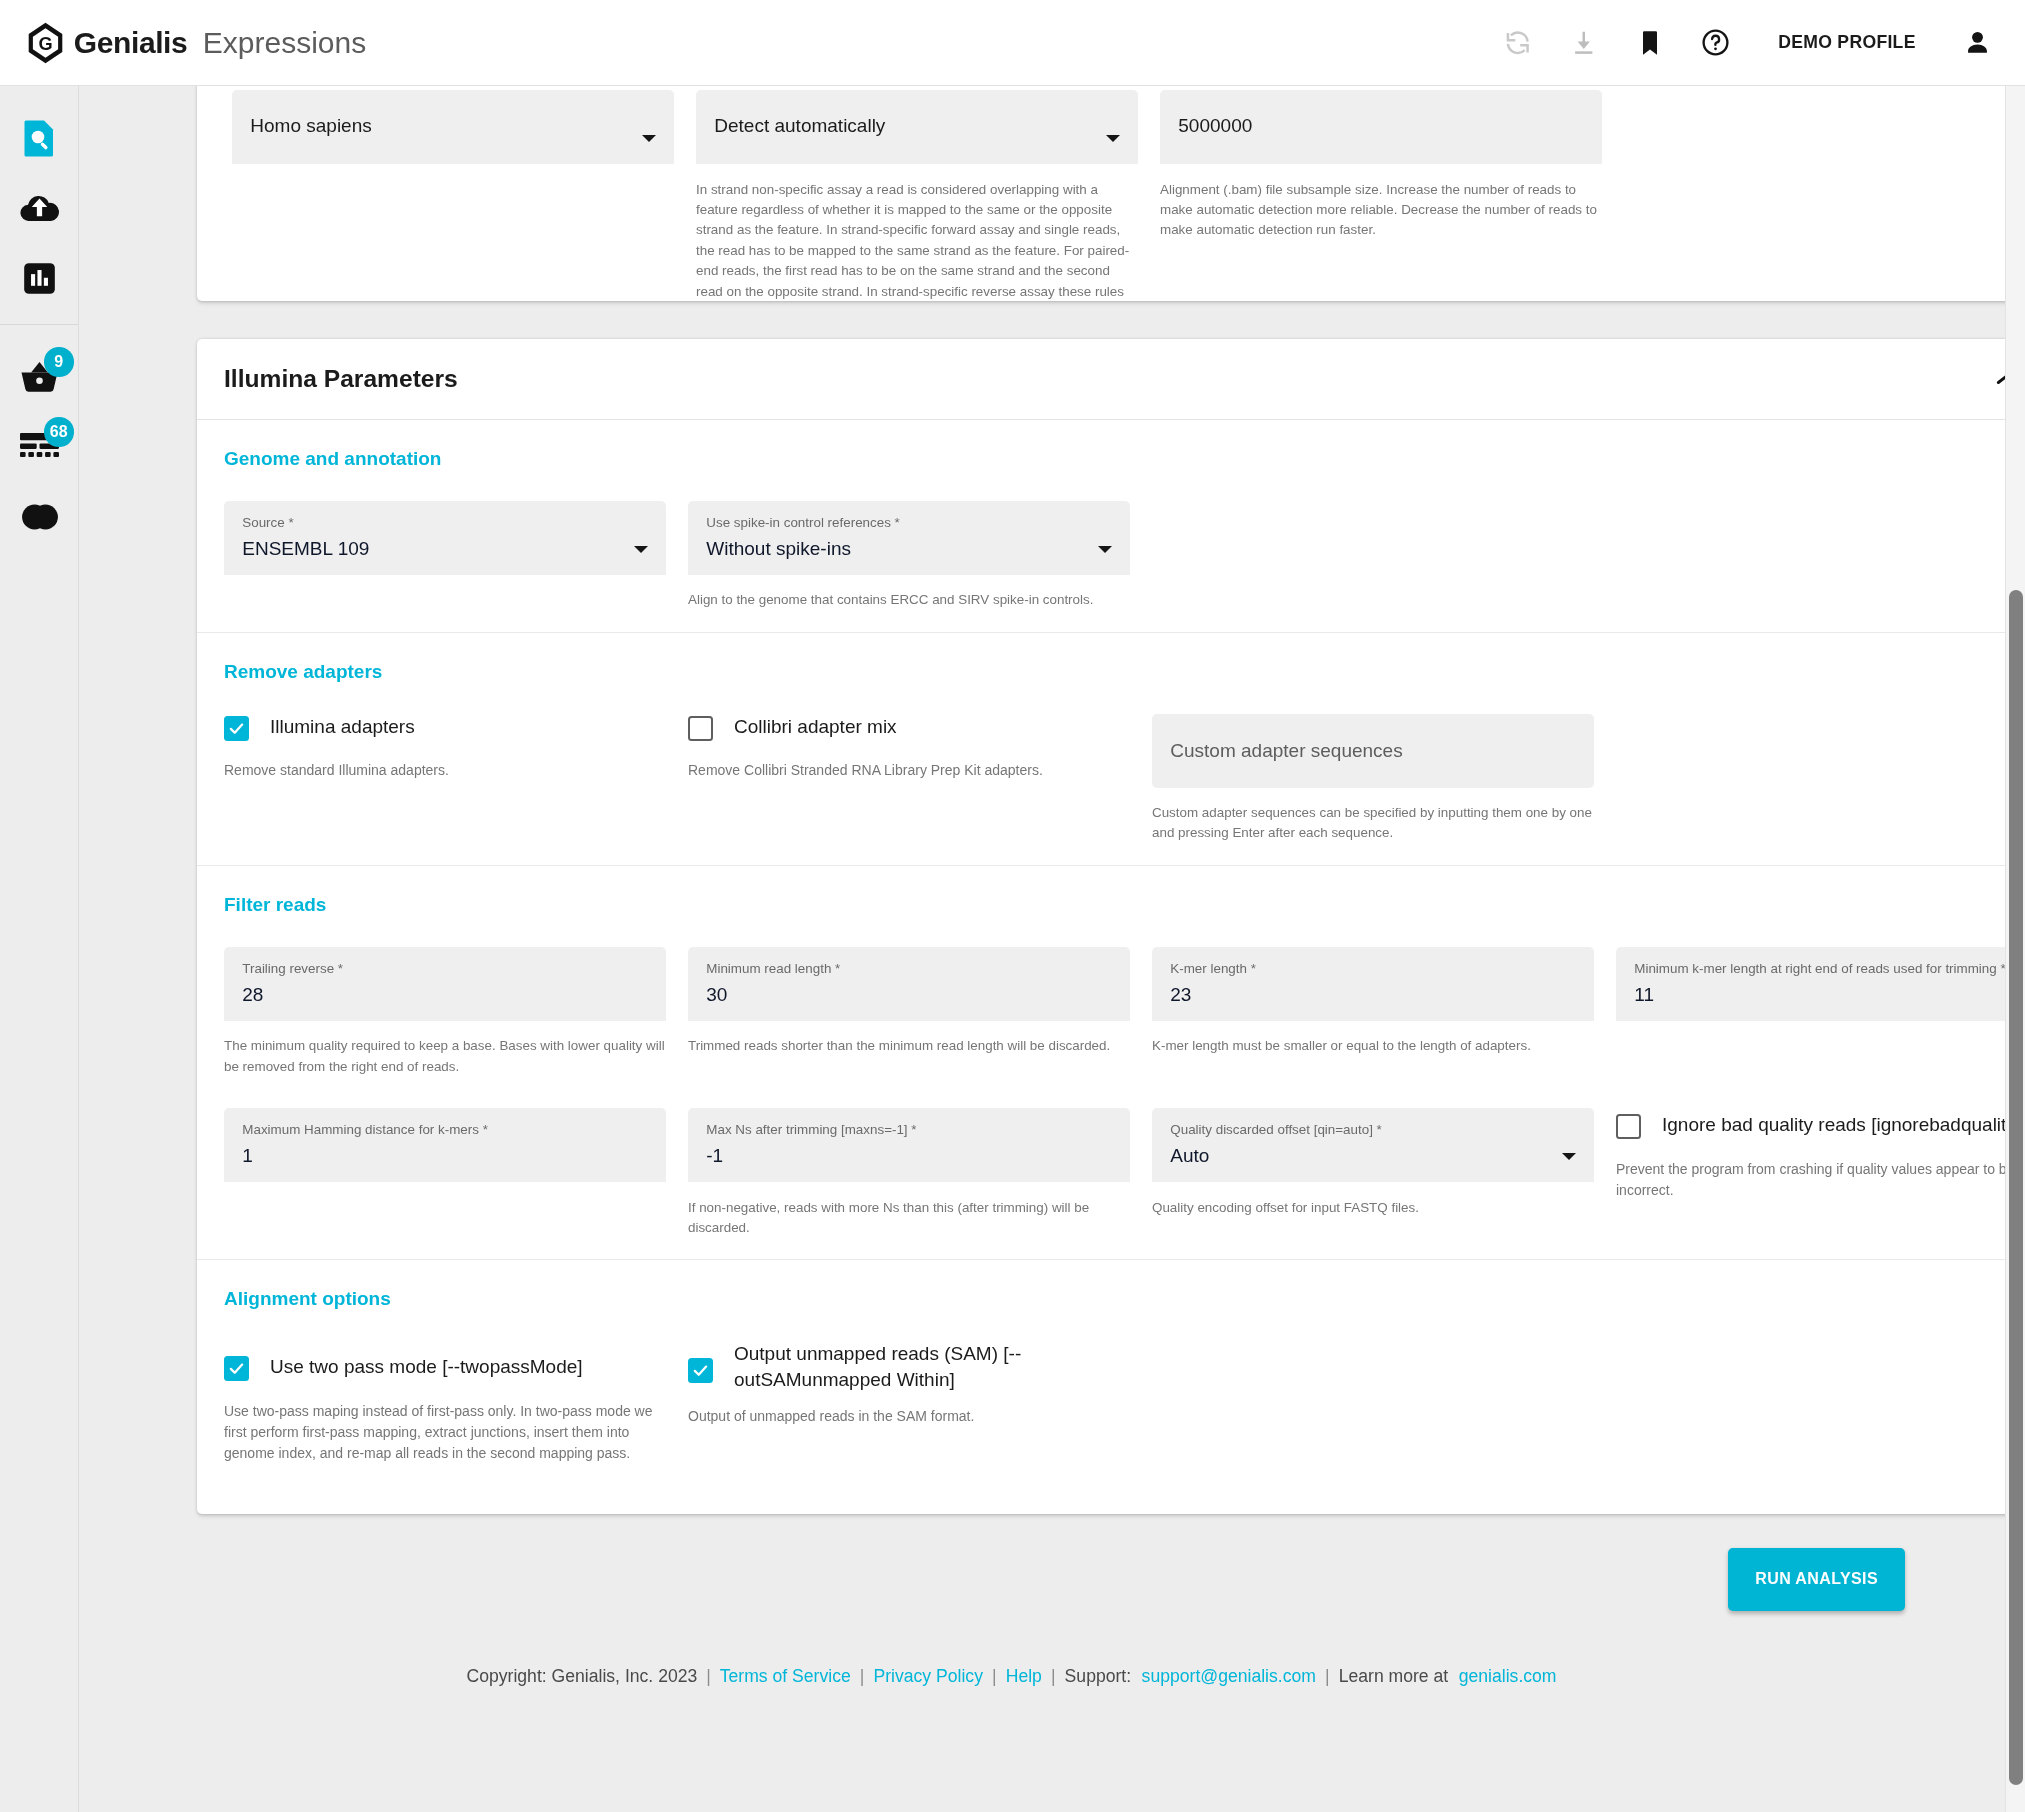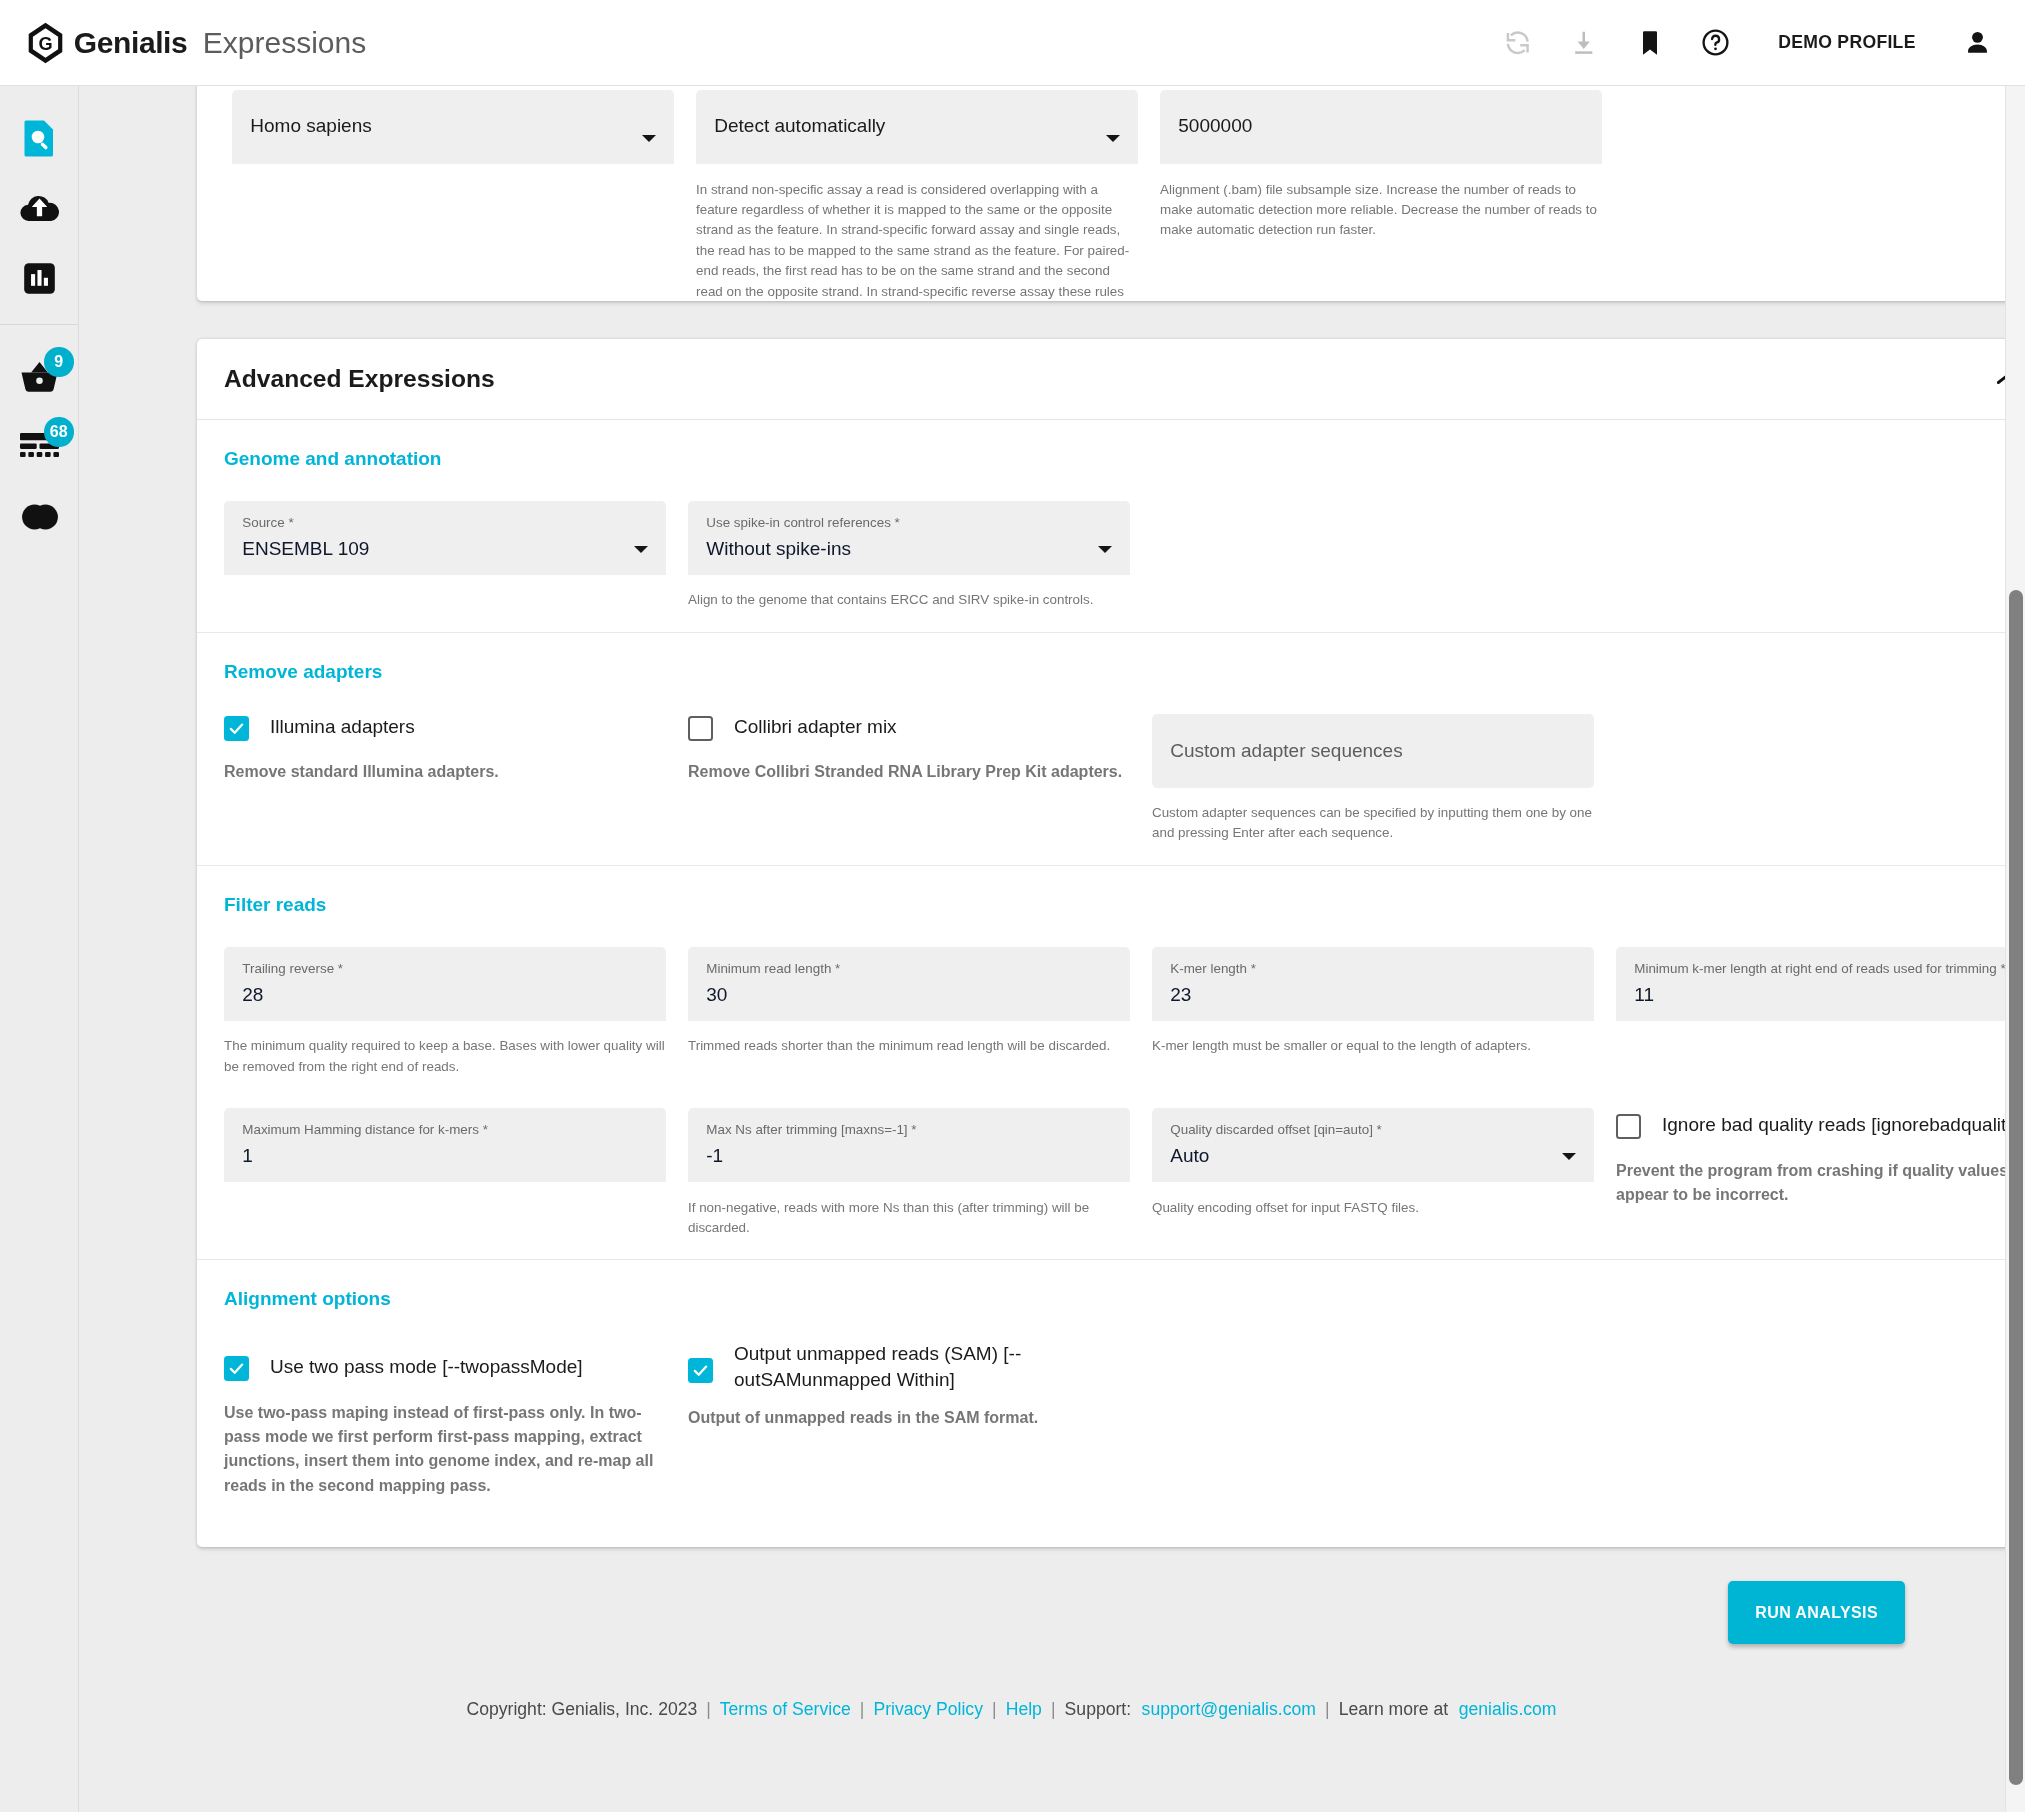--- a/index.html
+++ b/index.html
@@ -128,21 +128,21 @@
   .cbox {
     width: 25px; height: 25px; border-radius: 3.5px; flex: 0 0 25px;
     margin-top: 2.1px;
     display: flex; align-items: center; justify-content: center;
   }
   .cbox.on { background: #00b6d8; }
   .cbox.off { border: 2.1px solid #5f5f5f; background: transparent; }
   .cb-label {
     font-size: 19px; color: #1b1b1b; margin-left: 21px; line-height: 1.34;
   }
-  .cb-hint { font-size: 16px; color: #767676; line-height: 1.52; margin-top: 19.7px; font-weight: bold; }
+  .cb-hint { font-size: 14px; color: #767676; line-height: 1.52; margin-top: 19.7px; }
 
   
   .run-wrap { display: flex; justify-content: flex-end; margin: 34px 79px 0 0; }
   .run-btn {
     background: #00b4d4; color: #fff; border: none; border-radius: 4.9px;
     height: 63px; padding: 0 27px; font-size: 16px; font-weight: bold;
     letter-spacing: 0.4px; font-family: inherit; cursor: pointer;
     box-shadow: 0 2.1px 4.2px rgba(0,0,0,0.25);
   }
 
@@ -311,21 +311,21 @@
             <div class="field-hint">Alignment (.bam) file subsample size. Increase the number of reads to make automatic detection more reliable. Decrease the number of reads to make automatic detection run faster.</div>
           </div>
           <div class="col"></div>
         </div>
       </div>
     </div>
 
     <div class="card card-main">
 
       <div class="section-head">
-        <span class="section-title">Advanced Expressions</span>
+        <span class="section-title">Illumina Parameters</span>
         <span class="chevron-btn">
           <svg width="27" height="18.3" viewBox="0 0 24 14" fill="none" stroke="#111" stroke-width="2.6" stroke-linecap="round" stroke-linejoin="round">
             <polyline points="3,10 12,3 21,10"></polyline>
           </svg>
         </span>
       </div>
 
       <div class="subsection">
         <div class="sub-title">Genome and annotation</div>
         <div class="row">

